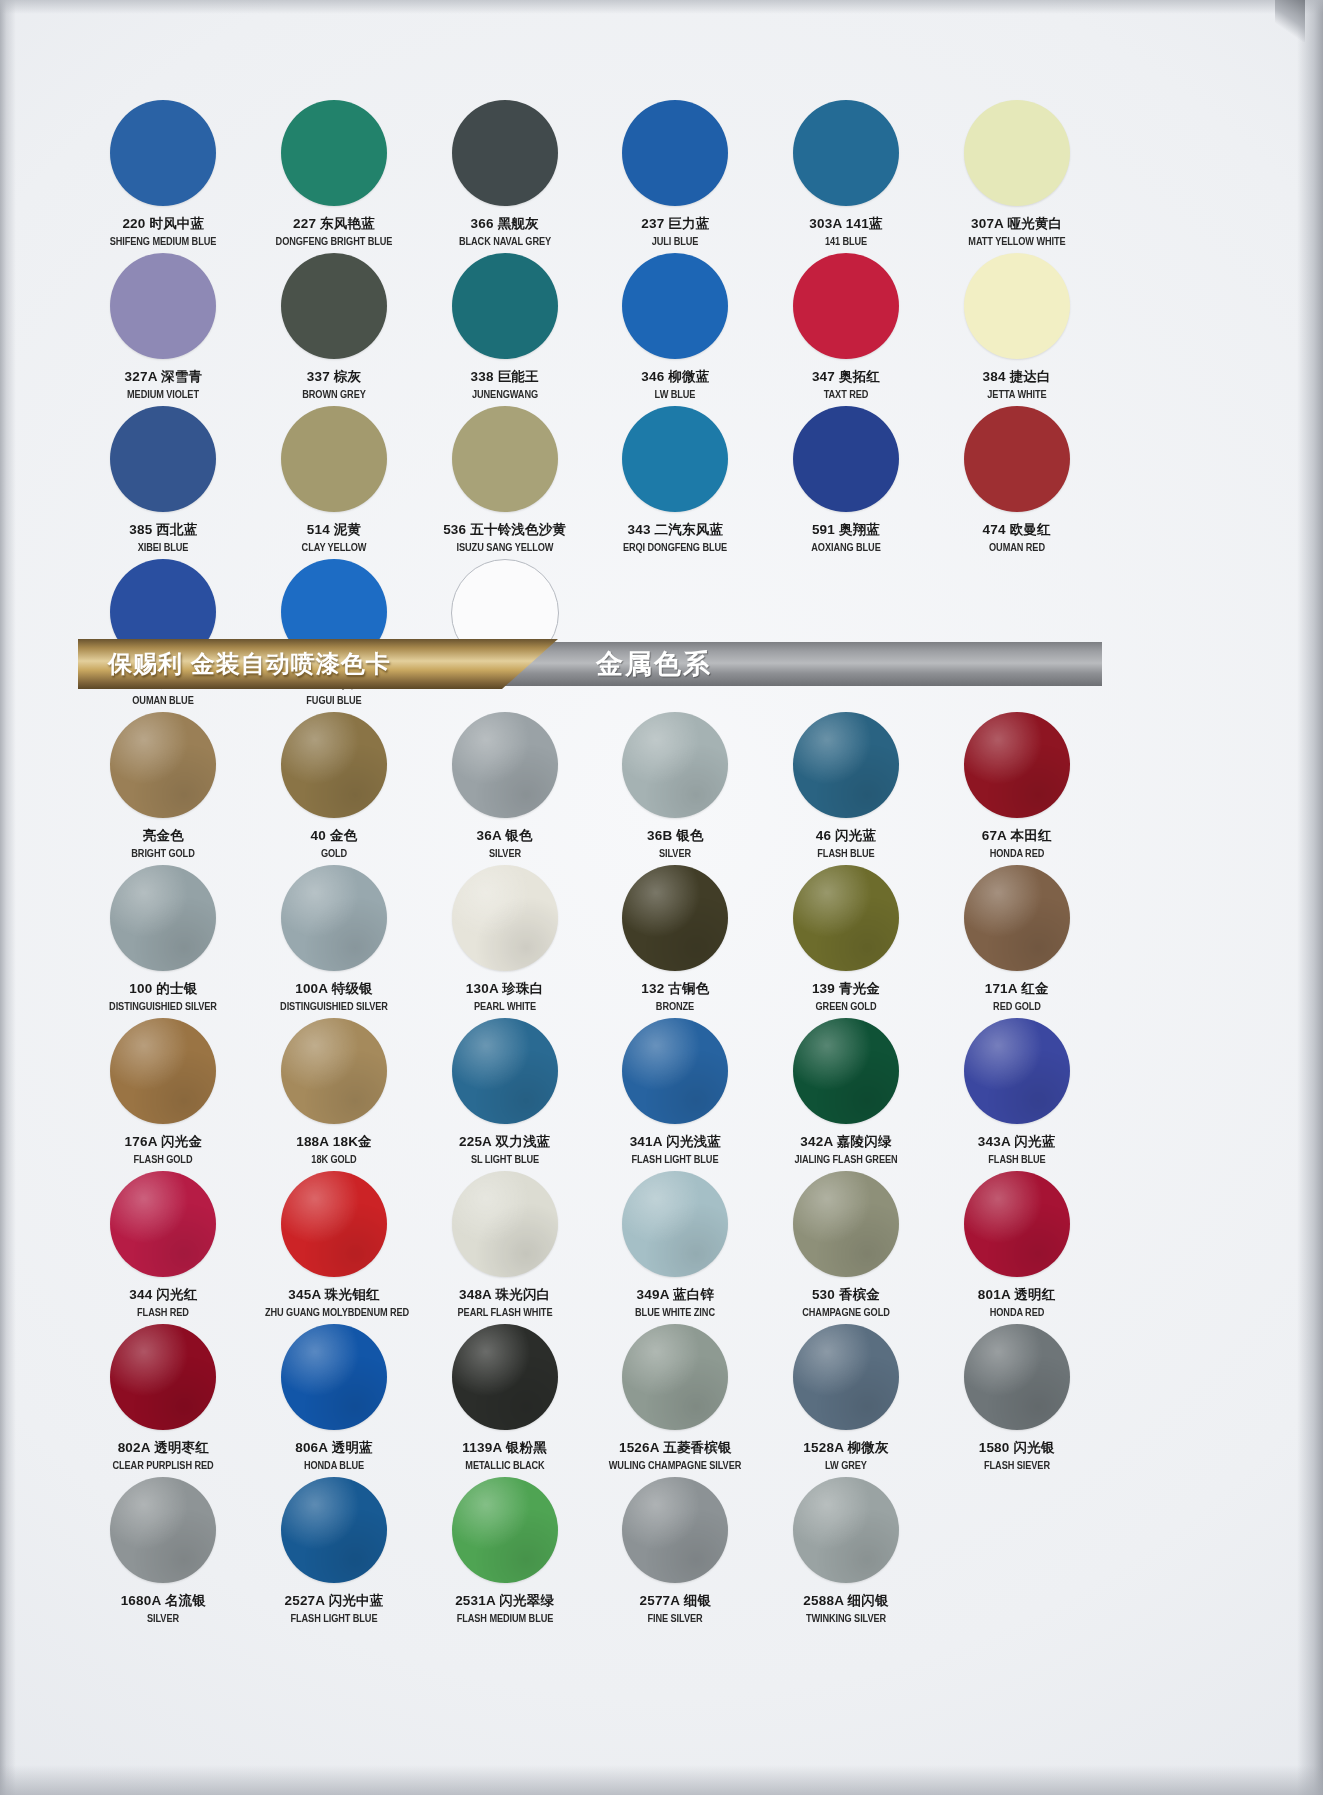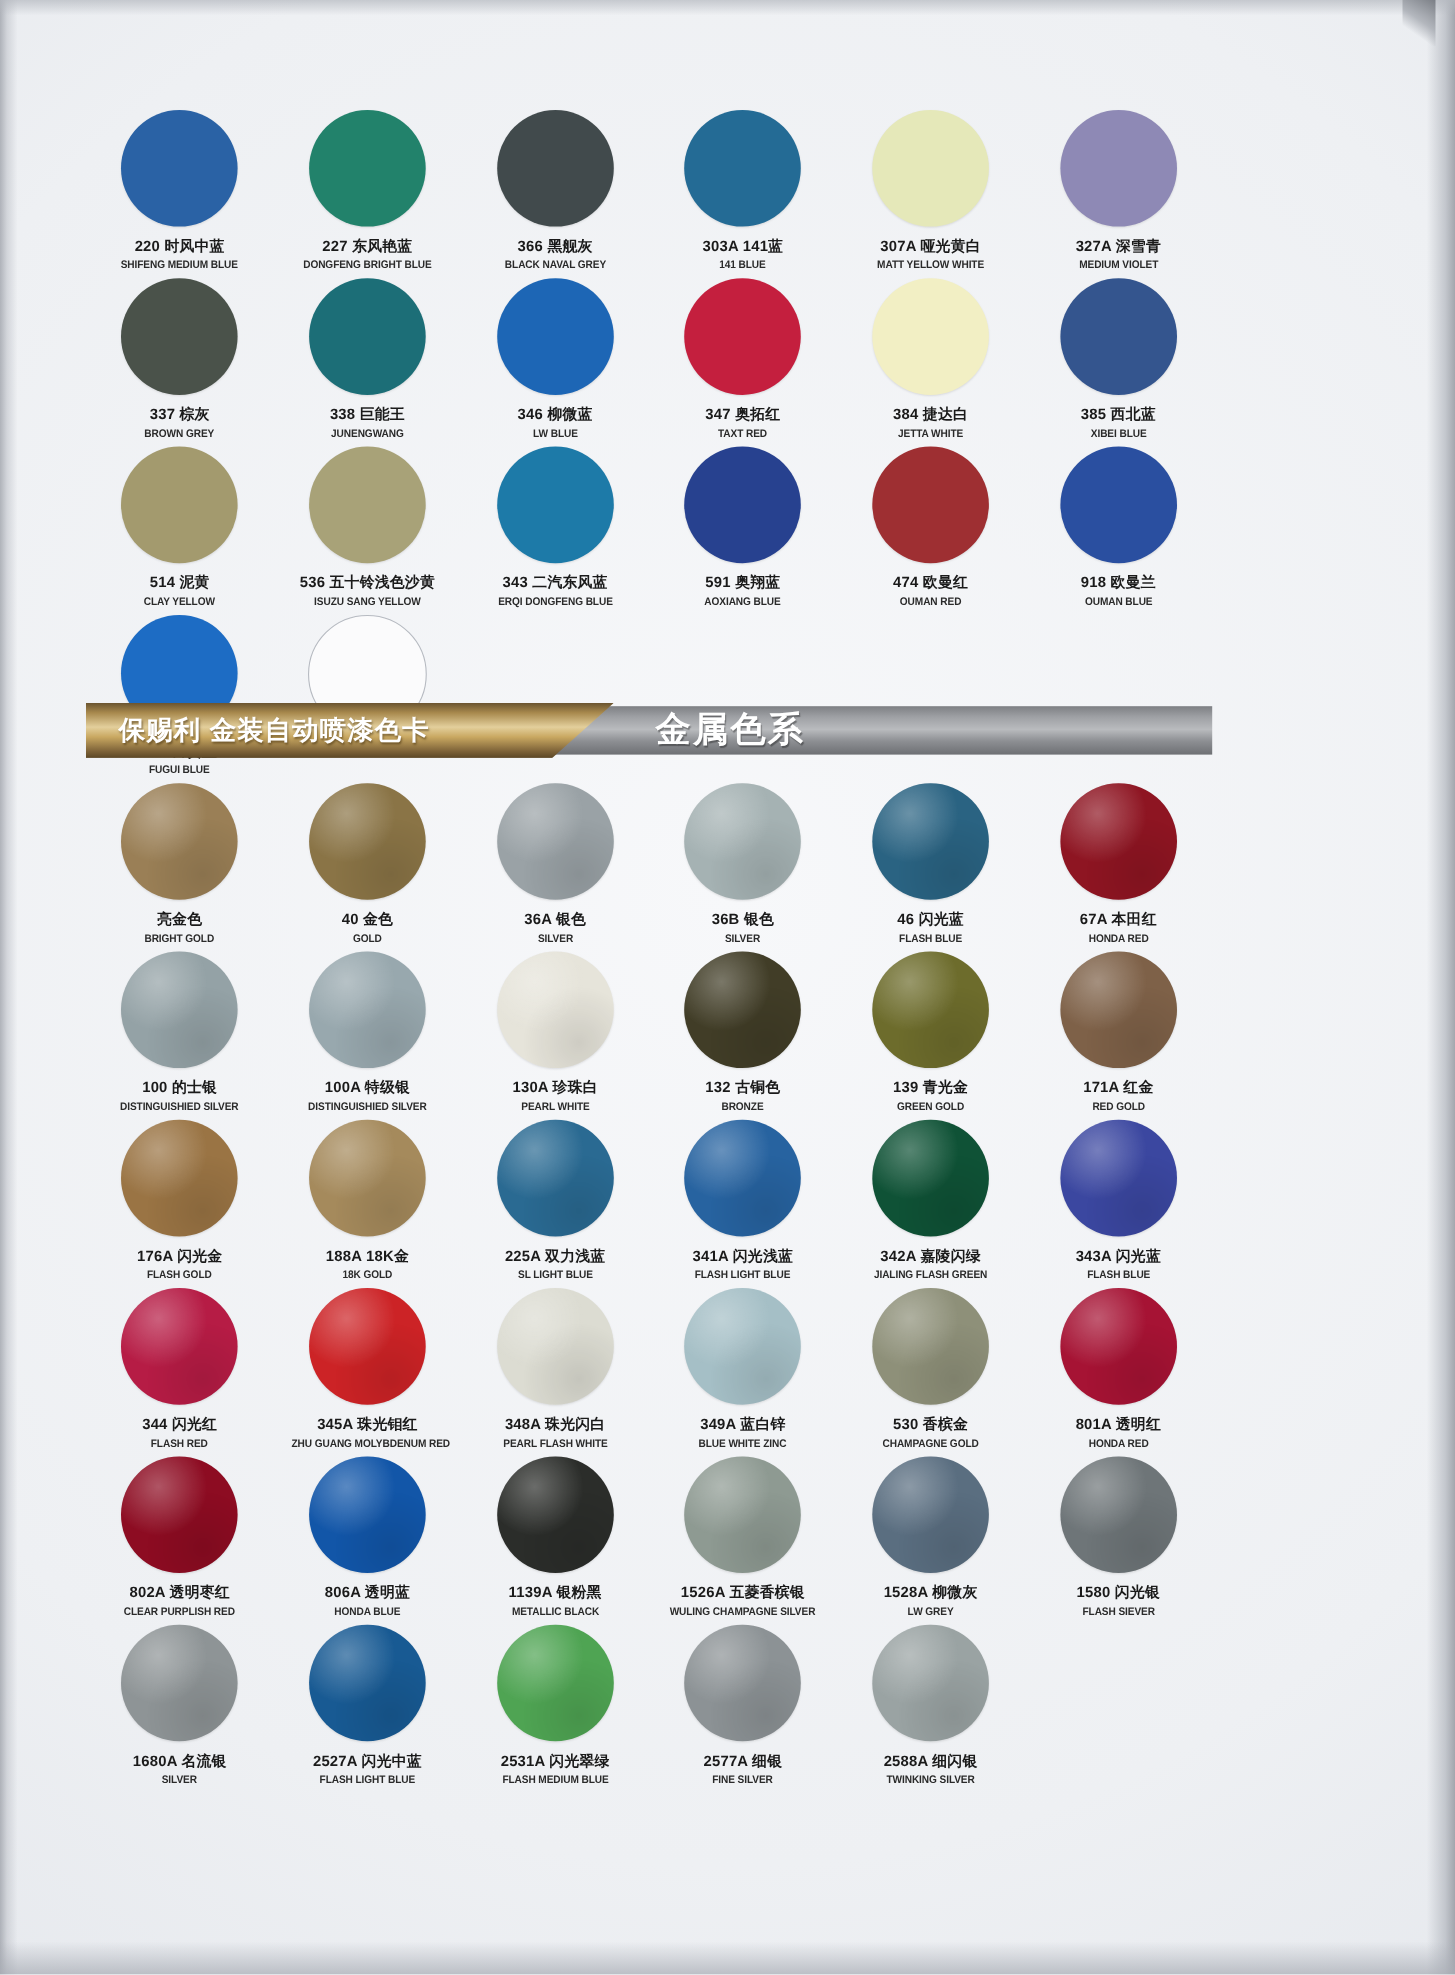--- a/index.html
+++ b/index.html
@@ -157,21 +157,21 @@
     top: 3px;
     width: 666px;
     height: 44px;
     background: linear-gradient(to bottom, #7d7f83 0%, #9ea0a4 22%, #b9bbbe 48%, #8d8f93 72%, #6e7074 100%);
   }
   .banner-grey-label {
     position: absolute;
     left: 160px;
     top: 50%;
     transform: translateY(-50%);
-    font-size: 32px;
+    font-size: 27px;
     font-weight: bold;
     color: #ffffff;
     letter-spacing: 2px;
     text-shadow: 1px 1px 1px rgba(0,0,0,.35);
     white-space: nowrap;
     font-family: Liberation Serif, serif;
   }
   .banner-gold {
     position: absolute;
     left: 0;
@@ -220,20 +220,27 @@
         </div>
       </div>
       <div class="swatch">
         <div class="swatch-dot" style="background: rgb(65, 74, 76);"></div>
         <div class="swatch-label">
           <div class="label-cn">366 黑舰灰</div>
           <div class="label-en">BLACK NAVAL GREY</div>
         </div>
       </div>
       <div class="swatch">
+        <div class="swatch-dot" style="background: rgb(31, 95, 169);"></div>
+        <div class="swatch-label">
+          <div class="label-cn">237 巨力蓝</div>
+          <div class="label-en">JULI BLUE</div>
+        </div>
+      </div>
+      <div class="swatch">
         <div class="swatch-dot" style="background: rgb(36, 107, 149);"></div>
         <div class="swatch-label">
           <div class="label-cn">303A 141蓝</div>
           <div class="label-en">141 BLUE</div>
         </div>
       </div>
       <div class="swatch">
         <div class="swatch-dot" style="background: rgb(229, 232, 185);"></div>
         <div class="swatch-label">
           <div class="label-cn">307A 哑光黄白</div>

